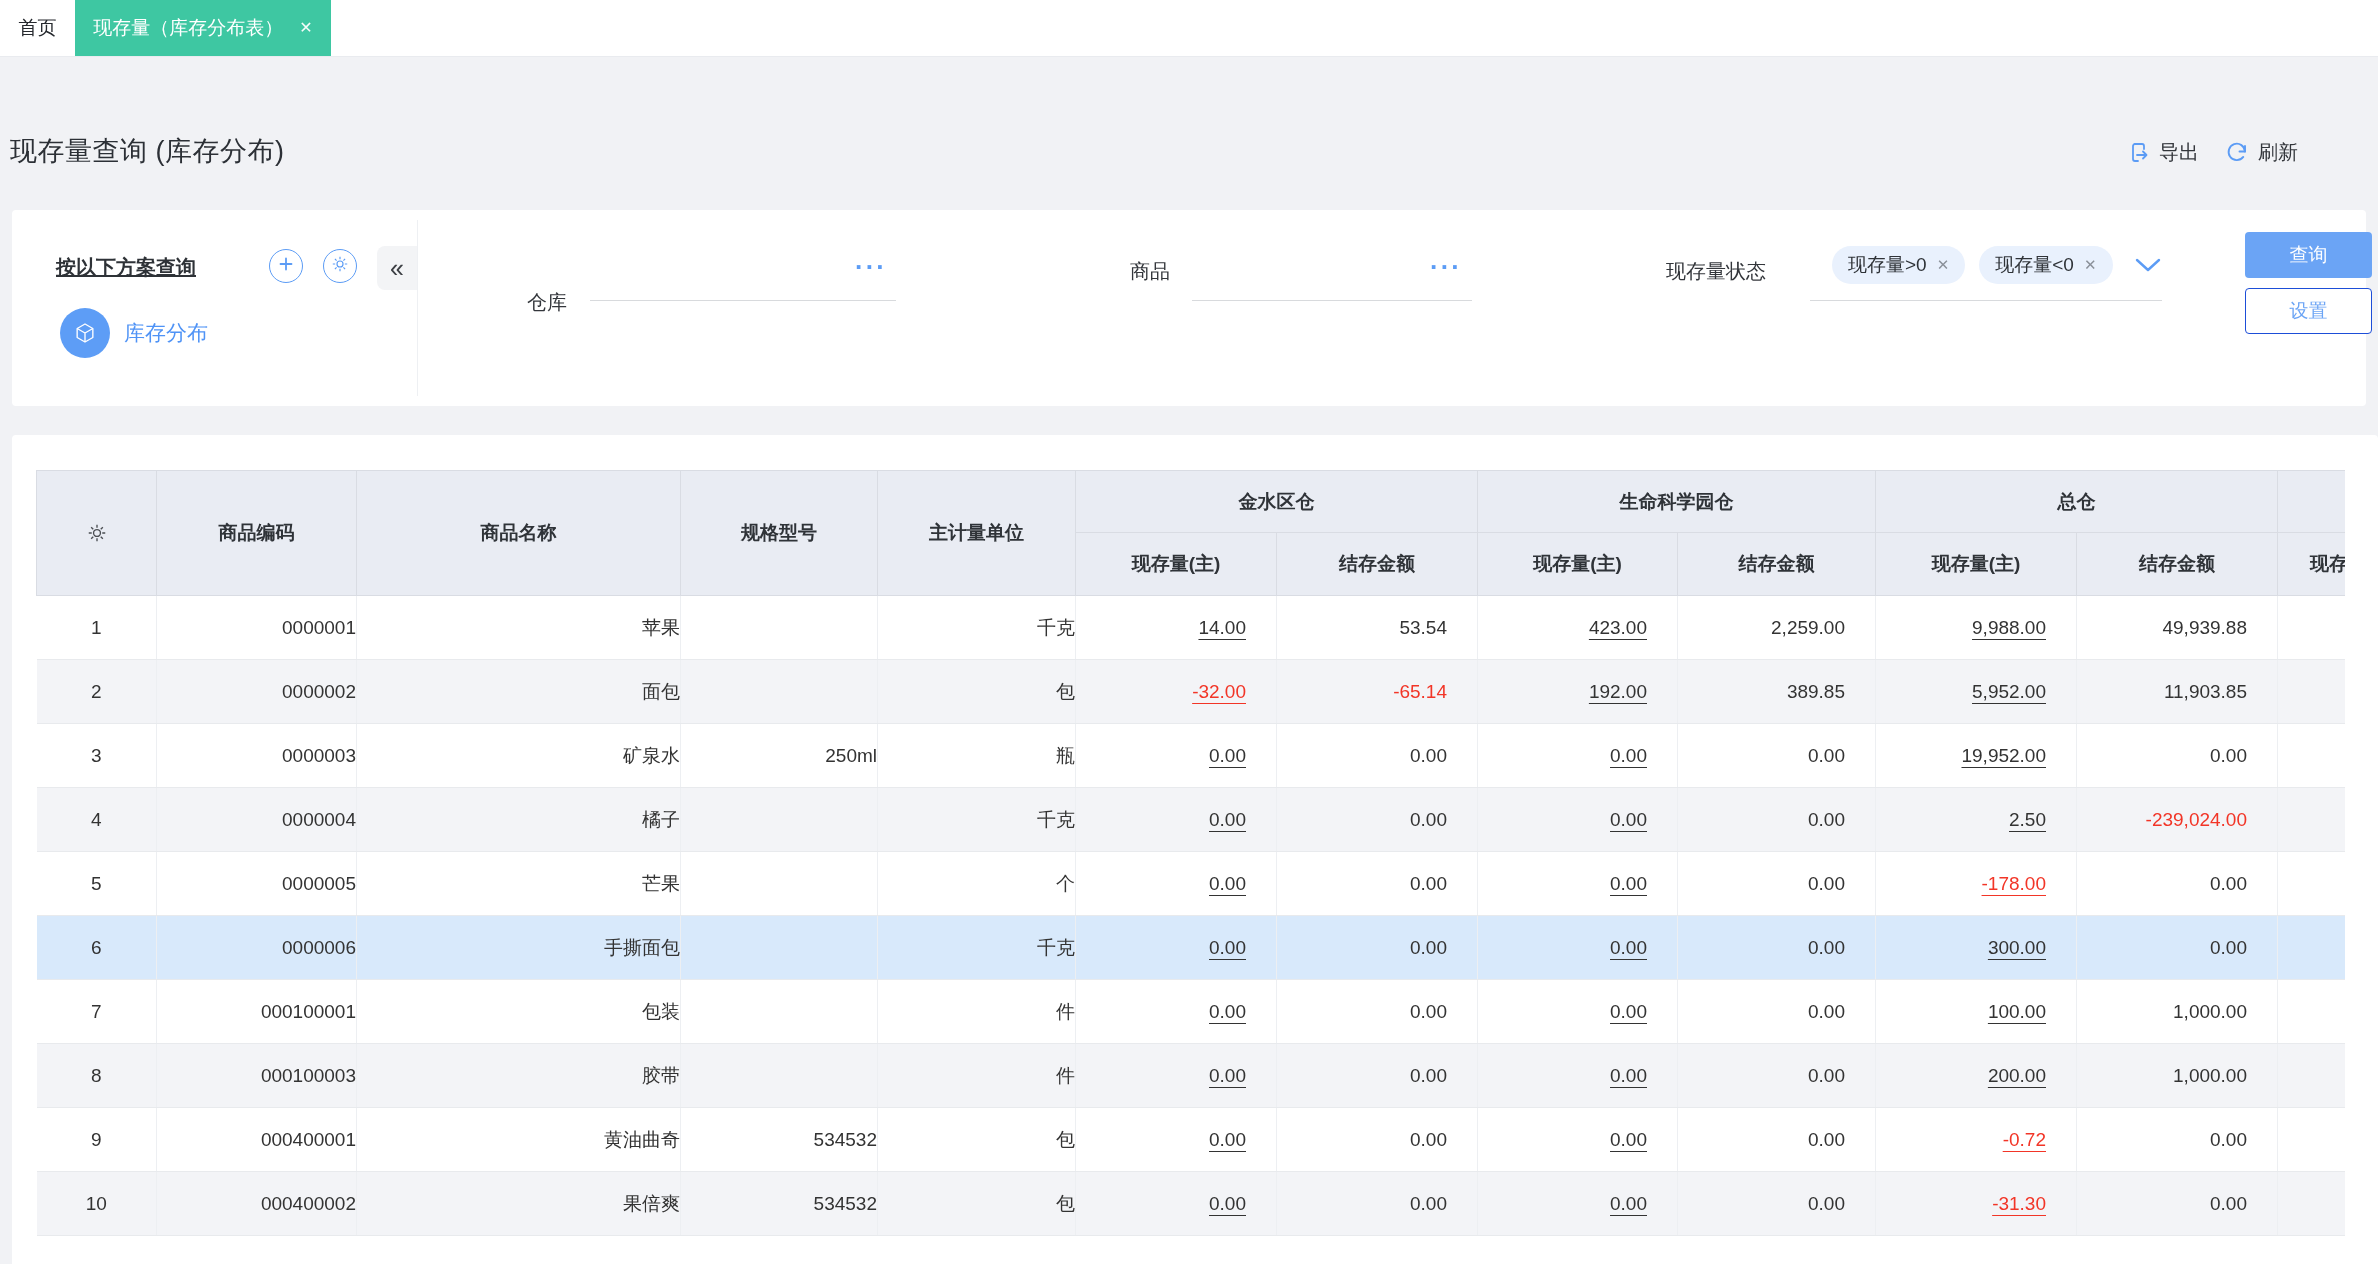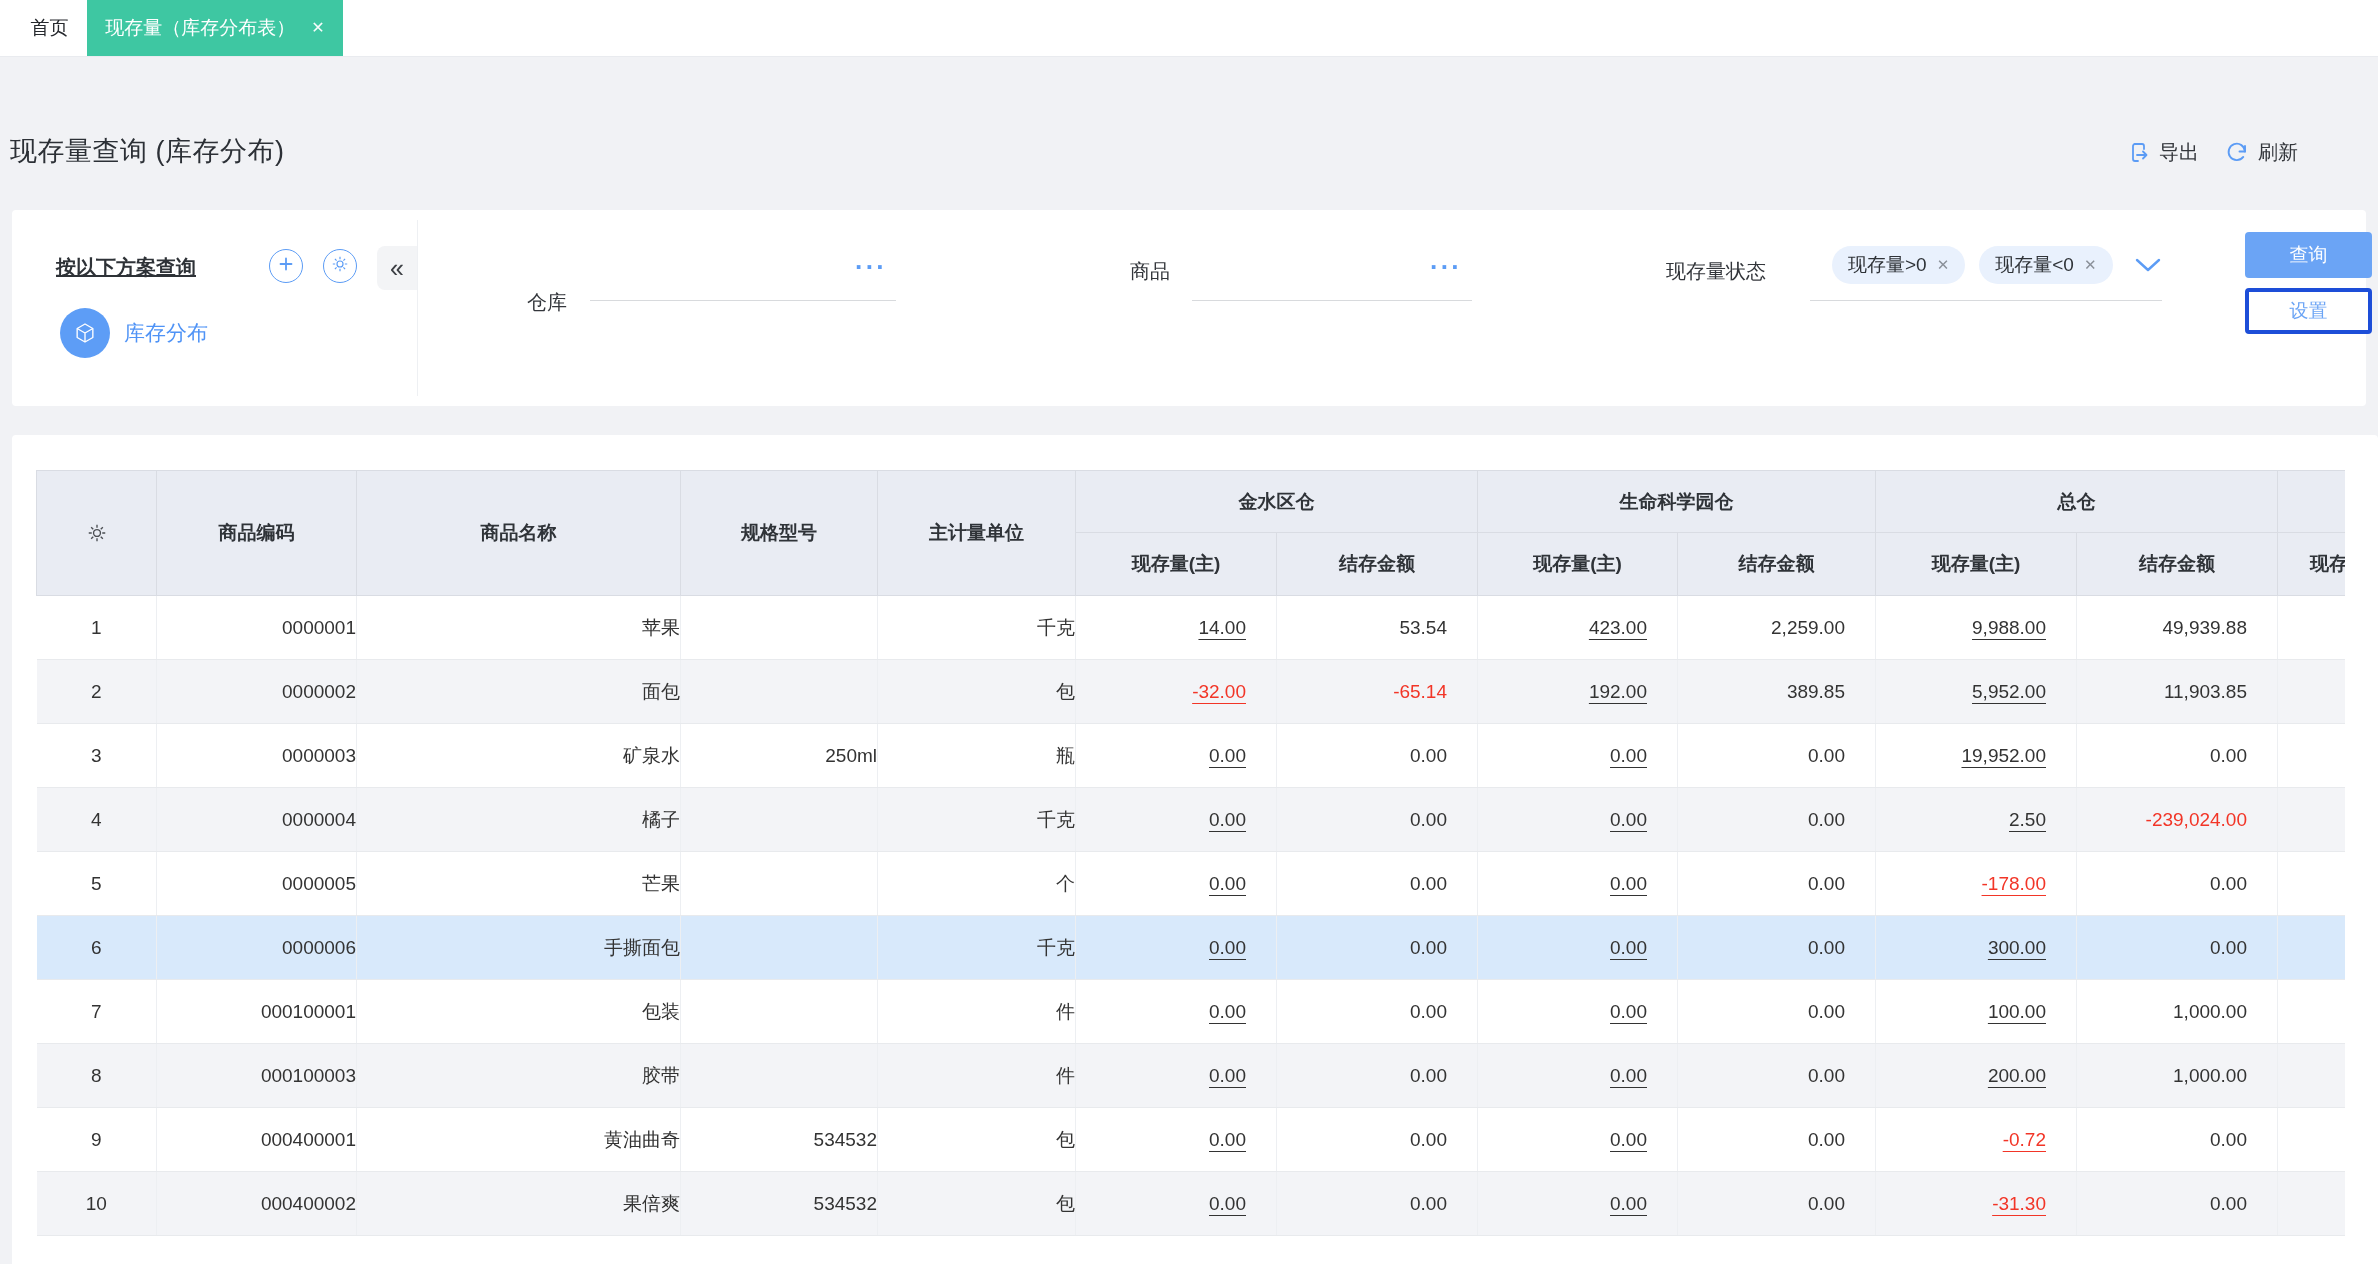--- a/index.html
+++ b/index.html
@@ -3,21 +3,21 @@
 <meta charset="utf-8">
 <style>
   * { box-sizing: border-box; margin: 0; padding: 0; }
   html,body { width:2378px; height:1264px; }
   body {
     font-family:"Liberation Sans","DejaVu Sans",sans-serif;
     background:#f1f2f5; color:#333; overflow:hidden; position:relative;
   }
   
   .tabbar { height:57px; background:#fff; display:flex; align-items:stretch; border-bottom:1px solid #e9ebef; }
-  .tab-home { width:75px; display:flex; align-items:center; justify-content:center; font-size:19px; color:#26292e; cursor:pointer;margin-left:12px; }
+  .tab-home { width:75px; display:flex; align-items:center; justify-content:center; font-size:19px; color:#26292e; cursor:pointer; }
   .tab-active { width:256px; background:#3ec7a2; color:#fff; display:flex; align-items:center; justify-content:center; gap:16px; font-size:19px; cursor:pointer; }
   .tab-close { font-size:16px; line-height:1; opacity:.95; cursor:pointer; }
   
   .titlebar { position:absolute; left:0; right:0; top:57px; height:133px; }
   .page-title { position:absolute; left:10px; top:76px; font-size:27px; color:#2c3036; letter-spacing:.5px; }
   .title-actions { position:absolute; right:80px; top:82px; display:flex; gap:26px; }
   .t-action { display:flex; align-items:center; gap:9px; font-size:20px; color:#33363b; cursor:pointer; }
   .t-action svg { display:block; }
   
   .filter-card { position:absolute; left:12px; top:210px; width:2354px; height:196px; background:#fff; border-radius:4px; }
@@ -32,21 +32,21 @@
   .scheme-item .lbl { font-size:21px; color:#4f93f6; }
   .f-label { position:absolute; top:48px; font-size:20px; color:#33363b; }
   .f-line { position:absolute; top:90px; height:1px; background:#d8dadd; cursor:text; }
   .f-more { position:absolute; top:42px; font-size:26px; font-weight:bold; color:#5c9cf5; letter-spacing:2px; cursor:pointer; }
   .tags-wrap { position:absolute; left:1820px; top:36px; display:flex; align-items:center; gap:14px;justify-content:flex-end; }
   .tag { height:38px; border-radius:19px; background:#e9f1fd; display:flex; align-items:center; padding:0 16px; font-size:19px; color:#2f3338; gap:10px; }
   .tag .x { color:#8a9099; font-size:15px; cursor:pointer; }
   .chevron { margin-left:8px; cursor:pointer; display:flex; align-items:center; }
   .btn { position:absolute; left:2233px; width:127px; height:46px; border-radius:4px; font-size:19px; display:flex; align-items:center; justify-content:center; cursor:pointer; }
   .btn-query { top:22px; background:#6ba4f5; color:#fff; }
-  .btn-settings { top:78px; background:#fff; color:#6ba4f5; border:4px solid #1d4ed8; }
+  .btn-settings { top:78px; background:#fff; color:#6ba4f5; border:1px solid #1d4ed8; }
   
   .table-card { position:absolute; left:12px; top:435px; right:0; bottom:0; background:#fff; border-radius:4px 4px 0 0; }
   .table-clip { position:absolute; left:24px; top:35px; width:2309px; bottom:0; overflow:hidden; }
   table { border-collapse:collapse; table-layout:fixed; width:2441px; font-size:19px; }
   thead th { background:#e9ecf3; font-weight:bold; color:#2f3338; border:1px solid #d9dce3; }
   thead tr.h1 th { height:62px; }
   thead tr.h2 th { height:63px; }
   tbody td { height:64px; border-bottom:1px solid #e8eaed; border-right:1px solid #edeff2; }
   tbody tr:nth-child(even) { background:#f3f4f7; }
   tbody tr.selected { background:#d8e9fb; }

